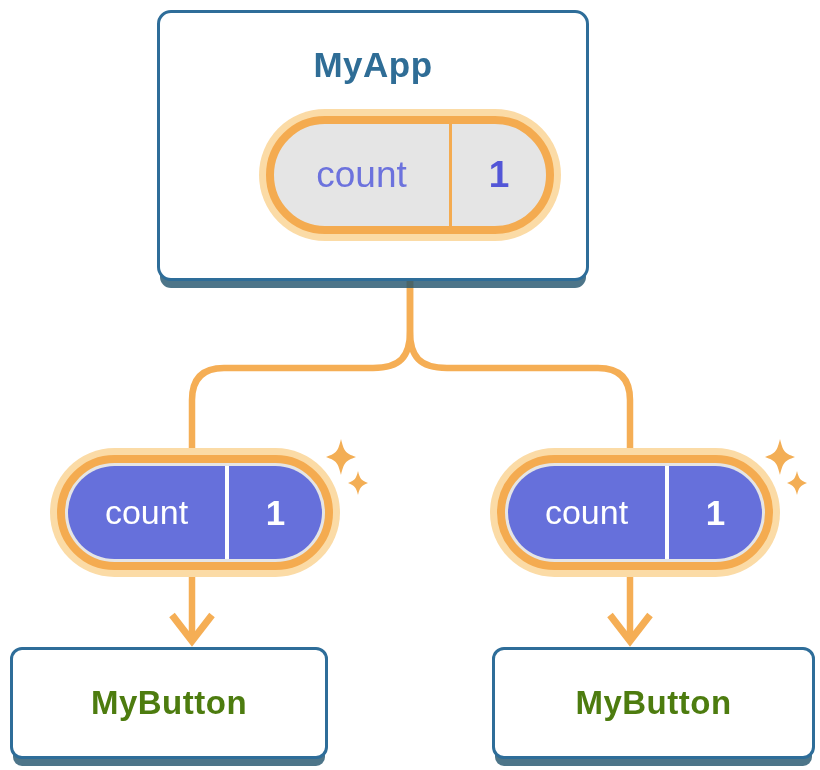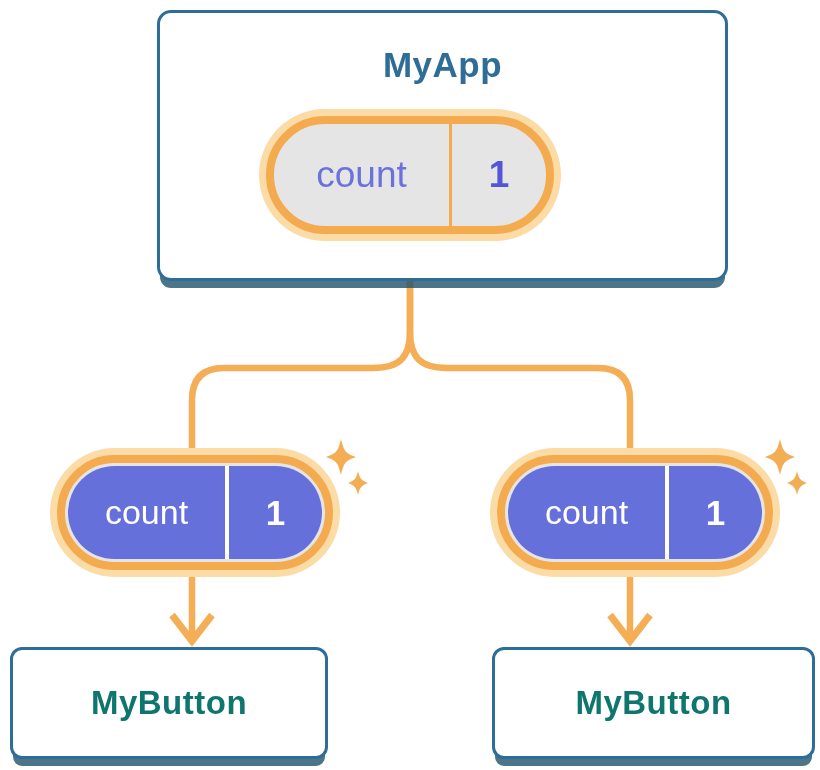--- a/index.html
+++ b/index.html
@@ -24,21 +24,21 @@
   .card {
     position: absolute;
     background: #ffffff;
     border: 3px solid #2E6D99;
     border-radius: 14px;
     box-sizing: border-box;
     box-shadow: 0 10px 0 -3px rgba(32, 82, 108, 0.8);
   }
   .card-parent {
     left: 157px; top: 10px;
-    width: 571px; height: 271px;
+    width: 432px; height: 271px;
   }
   .card-title {
     margin-top: 32px;
     text-align: center;
     font-size: 35px;
     font-weight: 600;
     letter-spacing: 0.5px;
     color: #2F6D96;
   }
   .card-child {
@@ -46,21 +46,21 @@
     align-items: center;
     justify-content: center;
     border-radius: 12px;
   }
   .card-child-left  { left: 10px;  top: 647px; width: 318px; height: 112px; }
   .card-child-right { left: 492px; top: 647px; width: 323px; height: 112px; }
   .child-title {
     font-size: 33px;
     font-weight: 600;
     letter-spacing: 0.5px;
-    color: #0f766e;
+    color: #4d7c0f;
   }
   
   .pill {
     position: absolute;
     background: #FBDBA6;           
     border-radius: 999px;
     padding: 7px;
     box-sizing: border-box;
   }
   .pill-ring {

